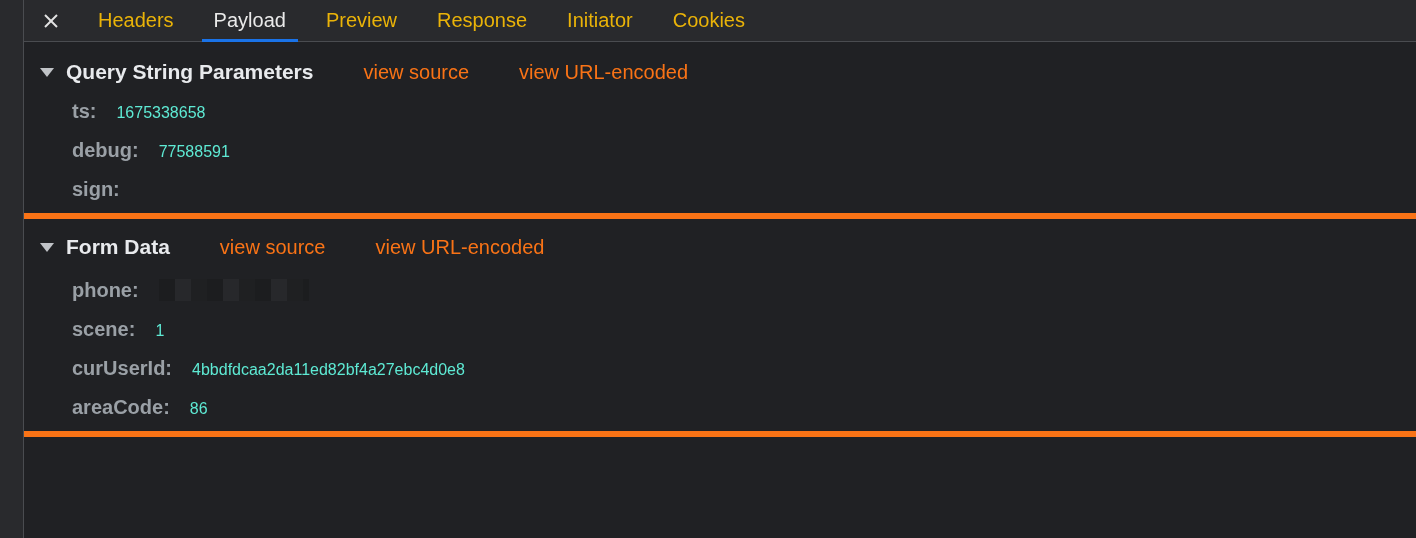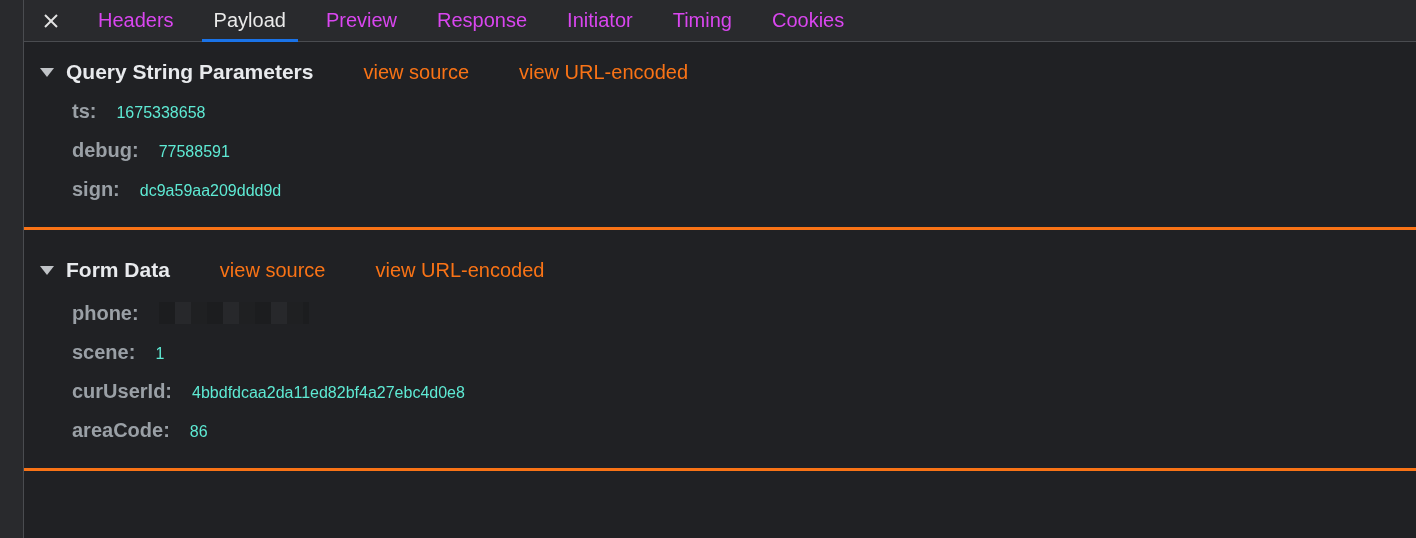--- a/index.html
+++ b/index.html
@@ -48,21 +48,21 @@
     }
     .close-btn svg {
       width: 16px;
       height: 16px;
     }
     .tab {
       padding: 0 20px;
       height: 42px;
       display: flex;
       align-items: center;
-      color: #d946ef;
+      color: #eab308;
       cursor: pointer;
       font-size: 20px;
       position: relative;
     }
     .tab.active {
       color: #eaeaea;
     }
     .tab.active::after {
       content: "";
       position: absolute;
@@ -72,23 +72,23 @@
       height: 3px;
       background: #1a73e8;
     }
     .content {
       flex: 1;
       background: #202124;
       overflow: auto;
       padding-top: 14px;
     }
     .section {
-      border-bottom: 3px solid #f97316;
-      padding-bottom: 18px;
-      margin-bottom: 24px;
+      border-bottom: 6px solid #f97316;
+      padding-bottom: 4px;
+      margin-bottom: 12px;
     }
     .section-header {
       display: flex;
       align-items: center;
       padding: 4px 0 8px 16px;
       gap: 10px;
     }
     .disclosure {
       width: 0;
       height: 0;
@@ -153,21 +153,20 @@
       <svg viewBox="0 0 16 16">
         <line x1="2" y1="2" x2="14" y2="14" stroke="#e3e3e3" stroke-width="2"></line>
         <line x1="14" y1="2" x2="2" y2="14" stroke="#e3e3e3" stroke-width="2"></line>
       </svg>
     </div>
     <div class="tab">Headers</div>
     <div class="tab active">Payload</div>
     <div class="tab">Preview</div>
     <div class="tab">Response</div>
     <div class="tab">Initiator</div>
-    <div class="tab">Timing</div>
     <div class="tab">Cookies</div>
   </div>
 
   <div class="content">
 
     <div class="section">
       <div class="section-header">
         <div class="disclosure"></div>
         <div class="section-title">Query String Parameters</div>
         <div class="section-link">view source</div>
@@ -177,21 +176,20 @@
         <div class="kv-row">
           <span class="kv-key">ts:</span>
           <span class="kv-val">1675338658</span>
         </div>
         <div class="kv-row">
           <span class="kv-key">debug:</span>
           <span class="kv-val">77588591</span>
         </div>
         <div class="kv-row">
           <span class="kv-key">sign:</span>
-          <span class="kv-val">dc9a59aa209ddd9d</span>
         </div>
       </div>
     </div>
 
     <div class="section">
       <div class="section-header">
         <div class="disclosure"></div>
         <div class="section-title">Form Data</div>
         <div class="section-link">view source</div>
         <div class="section-link">view URL-encoded</div>

